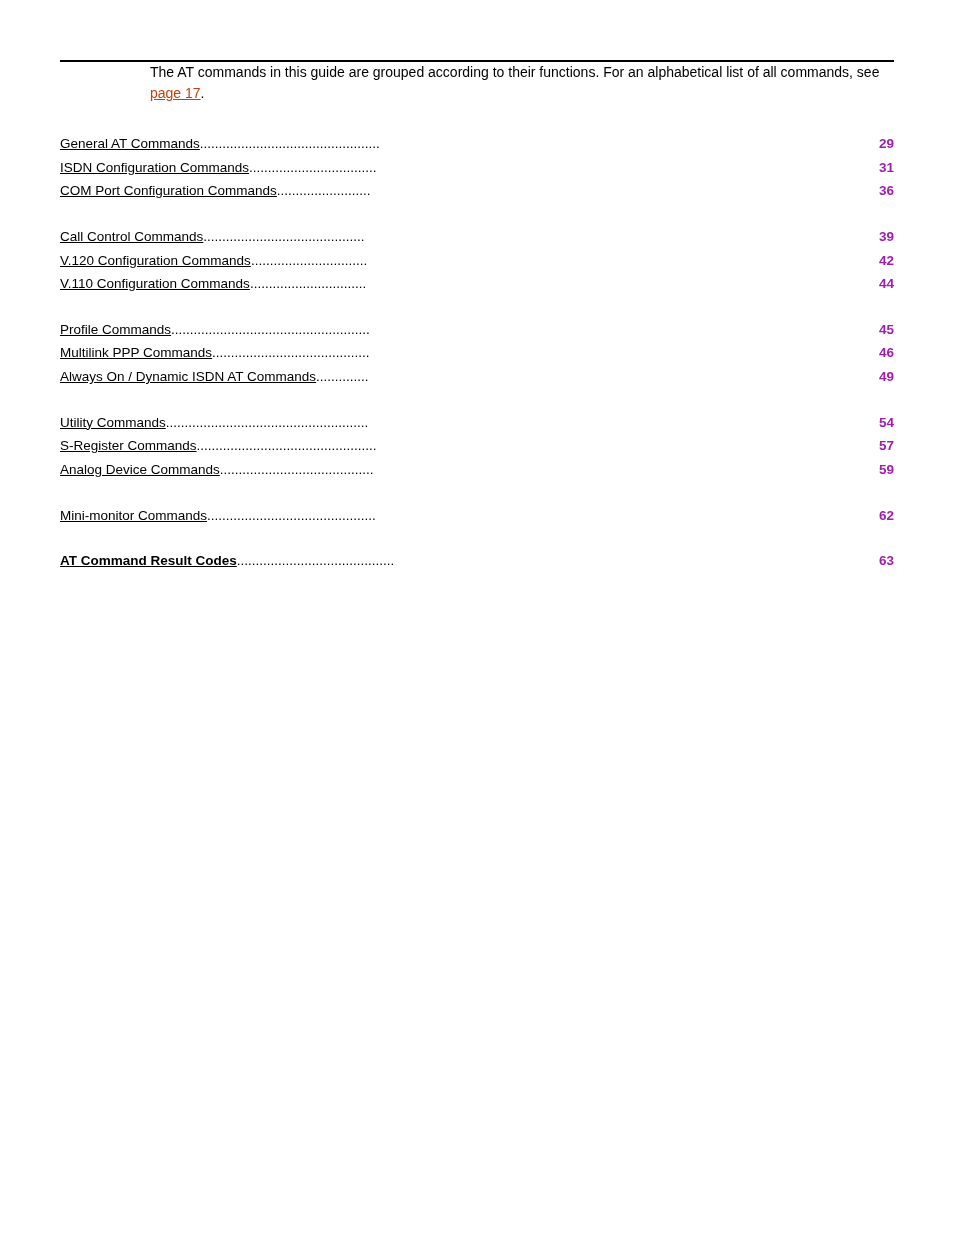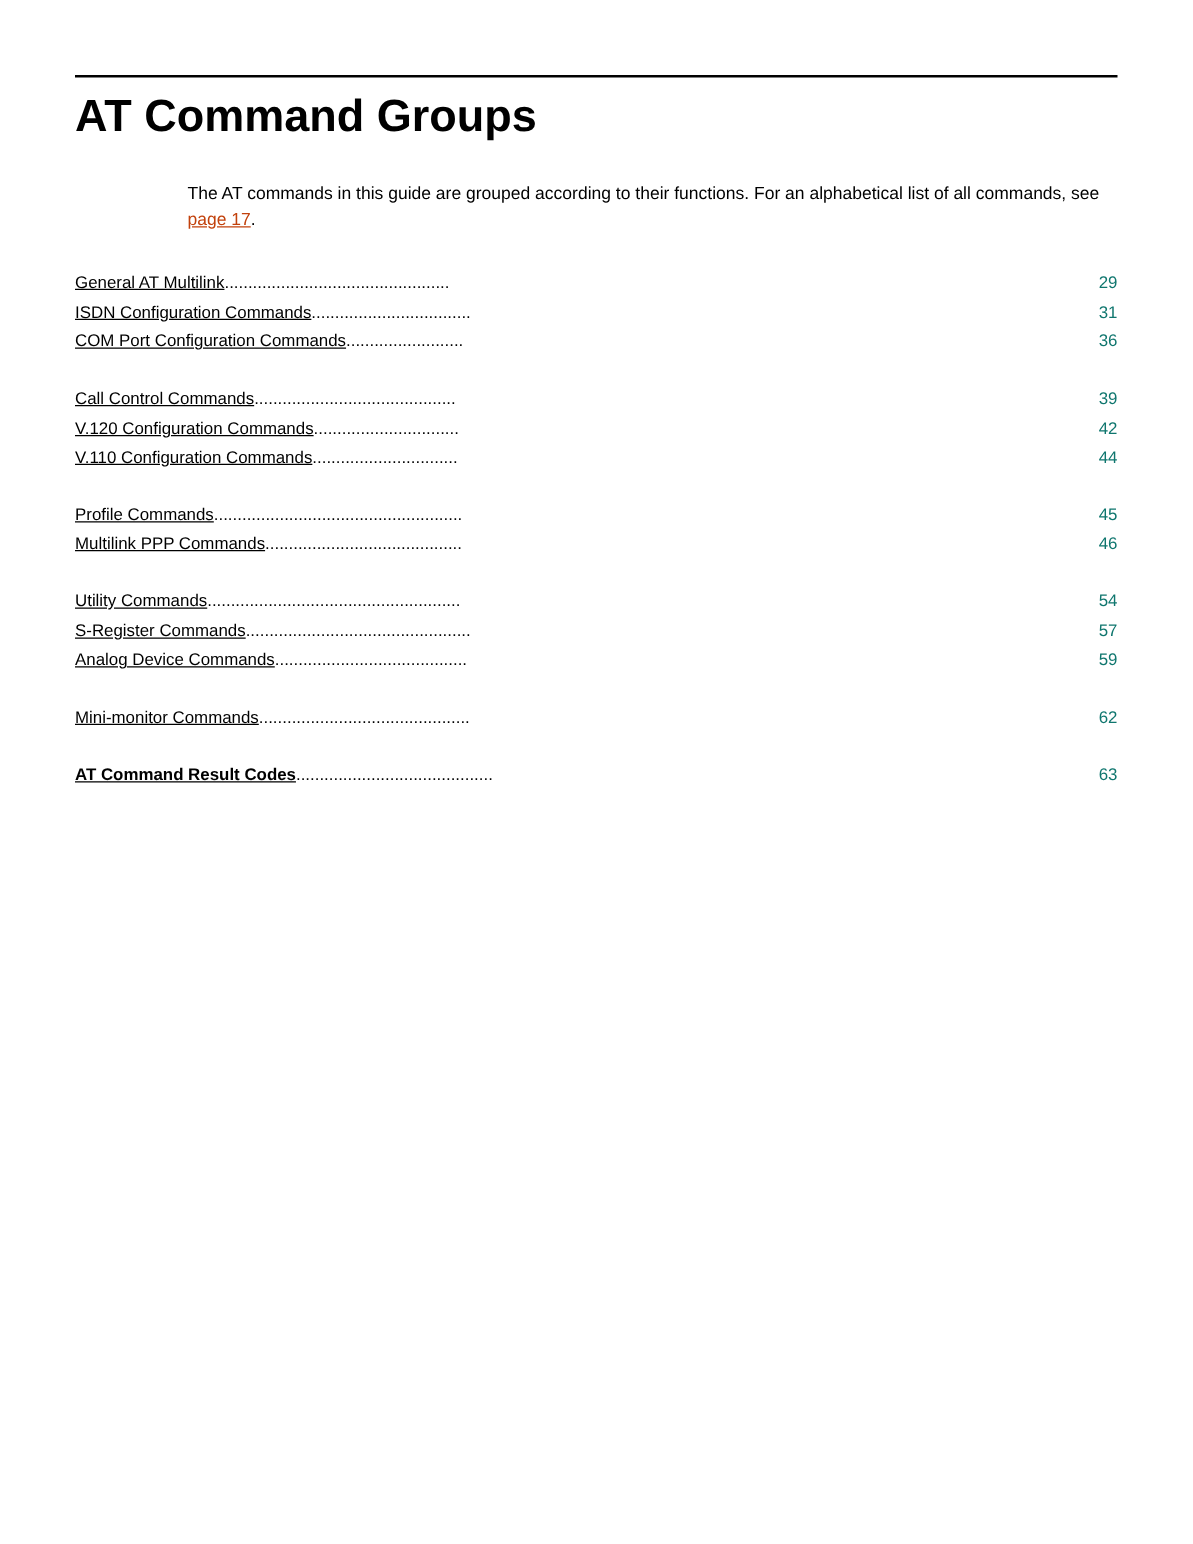--- a/index.html
+++ b/index.html
@@ -77,45 +77,45 @@
       flex: 1;
       border-bottom: none;
       overflow: hidden;
       font-size: 13.5px;
       color: #000;
       white-space: nowrap;
     }
 
     .page-num {
       font-size: 13.5px;
-      color: #0f766e;
+      color: #a21caf;
       margin-left: 4px;
       white-space: nowrap;
+      font-weight: bold;
     }
   </style>
 </head>
 <body>
 
 <div class="page">
 
   <div class="top-rule"></div>
 
-  <h1 class="page-title">AT Command Groups</h1>
 
   <div class="content-area">
 
     <p class="intro-text">
       <span>The AT commands in this guide are grouped according to their functions. For an alphabetical list of all commands, see</span>
       <a href="#"><span>page 17</span></a><span>.</span>
     </p>
 
     <div id="toc-container">
         <div class="toc-group">
           <div class="toc-row">
-            <span class="toc-label" style="text-decoration: underline; cursor: pointer;">General AT Multilink</span>
+            <span class="toc-label" style="text-decoration: underline; cursor: pointer;">General AT Commands</span>
             <span class="dots"> ................................................</span>
             <span class="page-num">29</span>
           </div>
           <div class="toc-row">
             <span class="toc-label" style="text-decoration: underline; cursor: pointer;">ISDN Configuration Commands</span>
             <span class="dots"> ..................................</span>
             <span class="page-num">31</span>
           </div>
           <div class="toc-row">
             <span class="toc-label" style="text-decoration: underline; cursor: pointer;">COM Port Configuration Commands</span>
@@ -144,20 +144,25 @@
           <div class="toc-row">
             <span class="toc-label" style="cursor: pointer;">Profile Commands</span>
             <span class="dots"> .....................................................</span>
             <span class="page-num">45</span>
           </div>
           <div class="toc-row">
             <span class="toc-label" style="text-decoration: underline; cursor: pointer;">Multilink PPP Commands</span>
             <span class="dots"> ..........................................</span>
             <span class="page-num">46</span>
           </div>
+          <div class="toc-row">
+            <span class="toc-label" style="text-decoration: underline; cursor: pointer;">Always On / Dynamic ISDN AT Commands</span>
+            <span class="dots"> ..............</span>
+            <span class="page-num">49</span>
+          </div>
         </div>
         <div class="toc-group">
           <div class="toc-row">
             <span class="toc-label" style="cursor: pointer;">Utility Commands</span>
             <span class="dots"> ......................................................</span>
             <span class="page-num">54</span>
           </div>
           <div class="toc-row">
             <span class="toc-label" style="text-decoration: underline; cursor: pointer;">S-Register Commands</span>
             <span class="dots"> ................................................</span>

